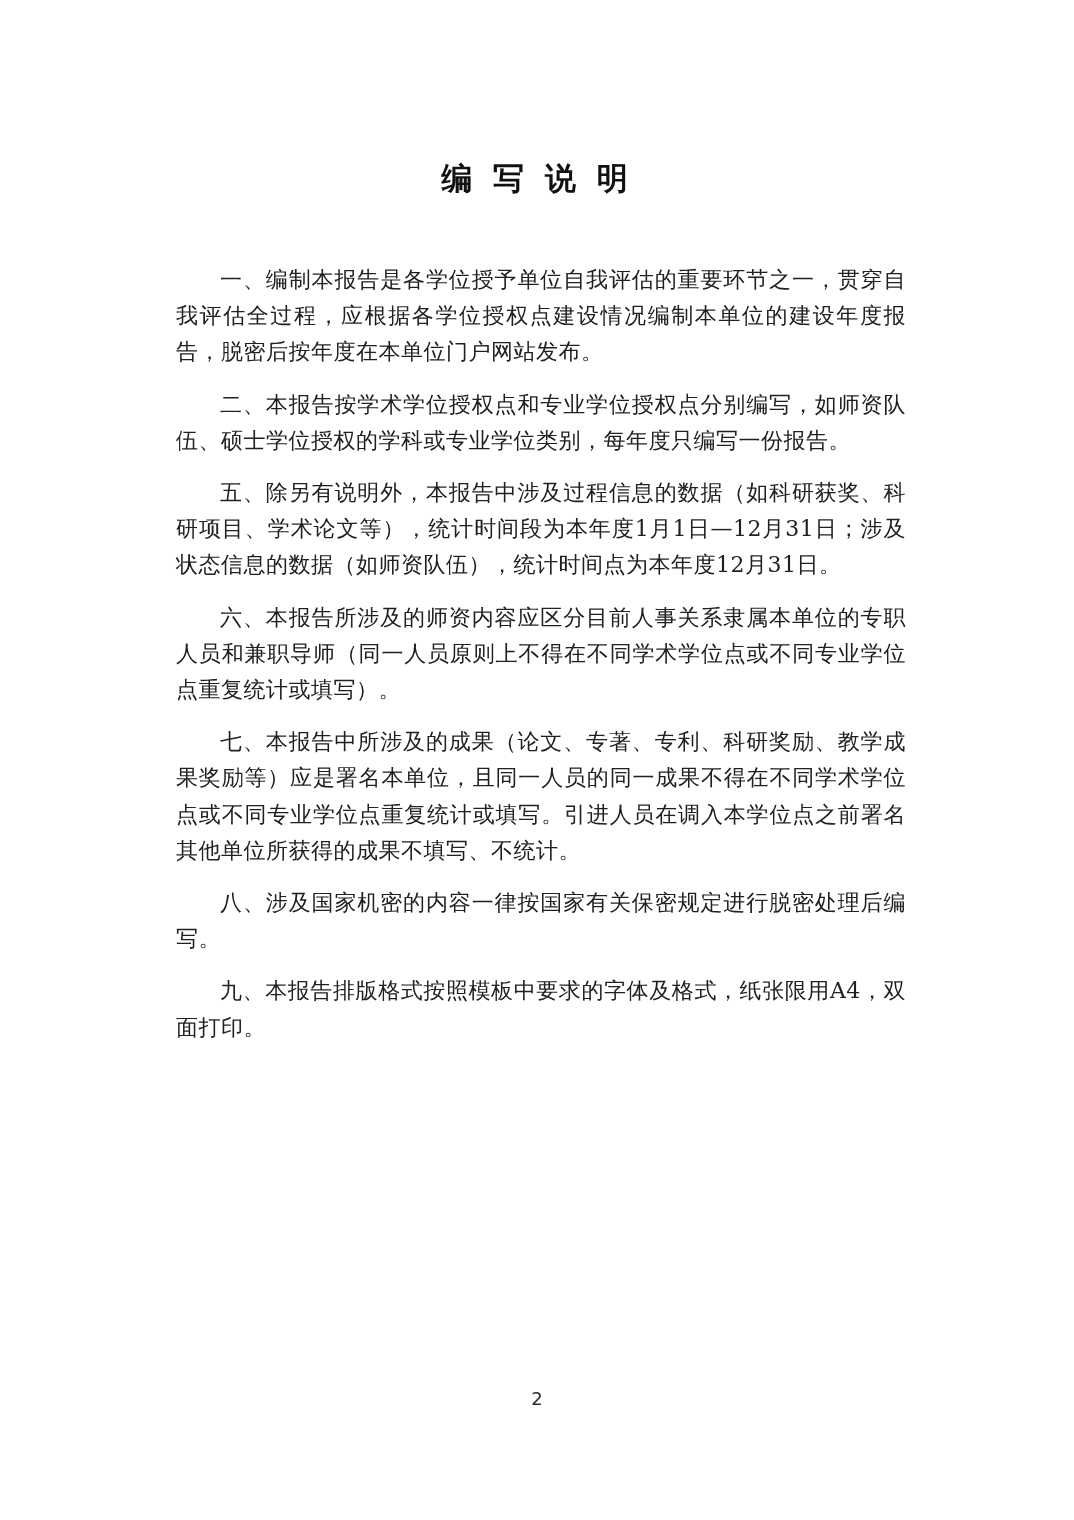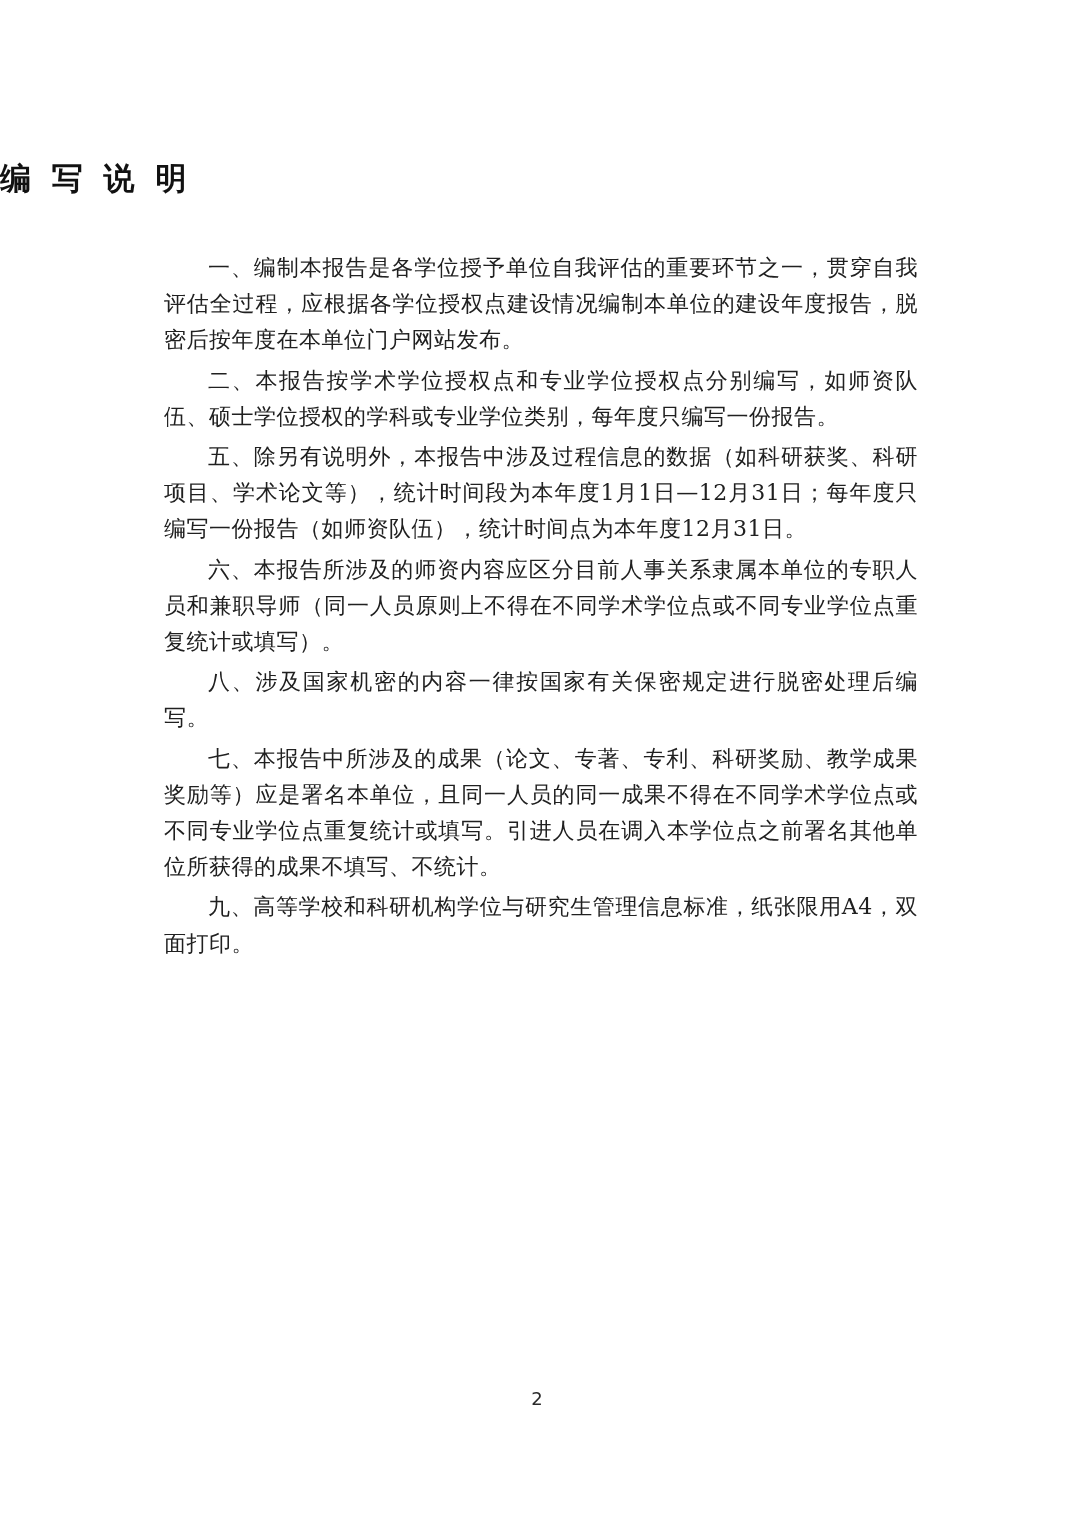--- a/index.html
+++ b/index.html
@@ -16,35 +16,35 @@
     font-family: "DejaVu Serif", "Liberation Serif", serif;
     color: #1c1c1c;
     overflow: hidden;
   }
   .doc-title {
     position: absolute;
     top: 158px;
     left: 0;
     width: 100%;
     margin: 0;
-    text-align: left;
+    text-align: center;
     font-size: 31px;
     font-weight: bold;
     letter-spacing: 5px;
     color: #111111;
     white-space: pre;
   }
   .body-text {
     position: absolute;
     top: 246px;
     left: 160px;
     width: 762px;
   }
   .body-text p {
-    margin: 4px;
+    margin: 16px;
     font-size: 22px;
     line-height: 36.2px;
     text-indent: 2em;
     text-align: justify;
     text-justify: inter-ideograph;
     letter-spacing: 0.5px;
     color: #202020;
   }
   .page-number {
     position: absolute;
@@ -60,22 +60,22 @@
 </head>
 <body>
 
 <div class="page">
 
   <h1 class="doc-title">编 写 说 明</h1>
 
   <div class="body-text">
     <p>一、编制本报告是各学位授予单位自我评估的重要环节之一，贯穿自我评估全过程，应根据各学位授权点建设情况编制本单位的建设年度报告，脱密后按年度在本单位门户网站发布。</p>
     <p>二、本报告按学术学位授权点和专业学位授权点分别编写，如师资队伍、硕士学位授权的学科或专业学位类别，每年度只编写一份报告。</p>
-    <p>五、除另有说明外，本报告中涉及过程信息的数据（如科研获奖、科研项目、学术论文等），统计时间段为本年度1月1日—12月31日；每年度只编写一份报告（如师资队伍），统计时间点为本年度12月31日。</p>
+    <p>五、除另有说明外，本报告中涉及过程信息的数据（如科研获奖、科研项目、学术论文等），统计时间段为本年度1月1日—12月31日；涉及状态信息的数据（如师资队伍），统计时间点为本年度12月31日。</p>
     <p>六、本报告所涉及的师资内容应区分目前人事关系隶属本单位的专职人员和兼职导师（同一人员原则上不得在不同学术学位点或不同专业学位点重复统计或填写）。</p>
+    <p>七、本报告中所涉及的成果（论文、专著、专利、科研奖励、教学成果奖励等）应是署名本单位，且同一人员的同一成果不得在不同学术学位点或不同专业学位点重复统计或填写。引进人员在调入本学位点之前署名其他单位所获得的成果不填写、不统计。</p>
     <p>八、涉及国家机密的内容一律按国家有关保密规定进行脱密处理后编写。</p>
-    <p>七、本报告中所涉及的成果（论文、专著、专利、科研奖励、教学成果奖励等）应是署名本单位，且同一人员的同一成果不得在不同学术学位点或不同专业学位点重复统计或填写。引进人员在调入本学位点之前署名其他单位所获得的成果不填写、不统计。</p>
-    <p>九、高等学校和科研机构学位与研究生管理信息标准，纸张限用A4，双面打印。</p>
+    <p>九、本报告排版格式按照模板中要求的字体及格式，纸张限用A4，双面打印。</p>
   </div>
 
   <div class="page-number">2</div>
 
 </div>
 
 </body></html>

